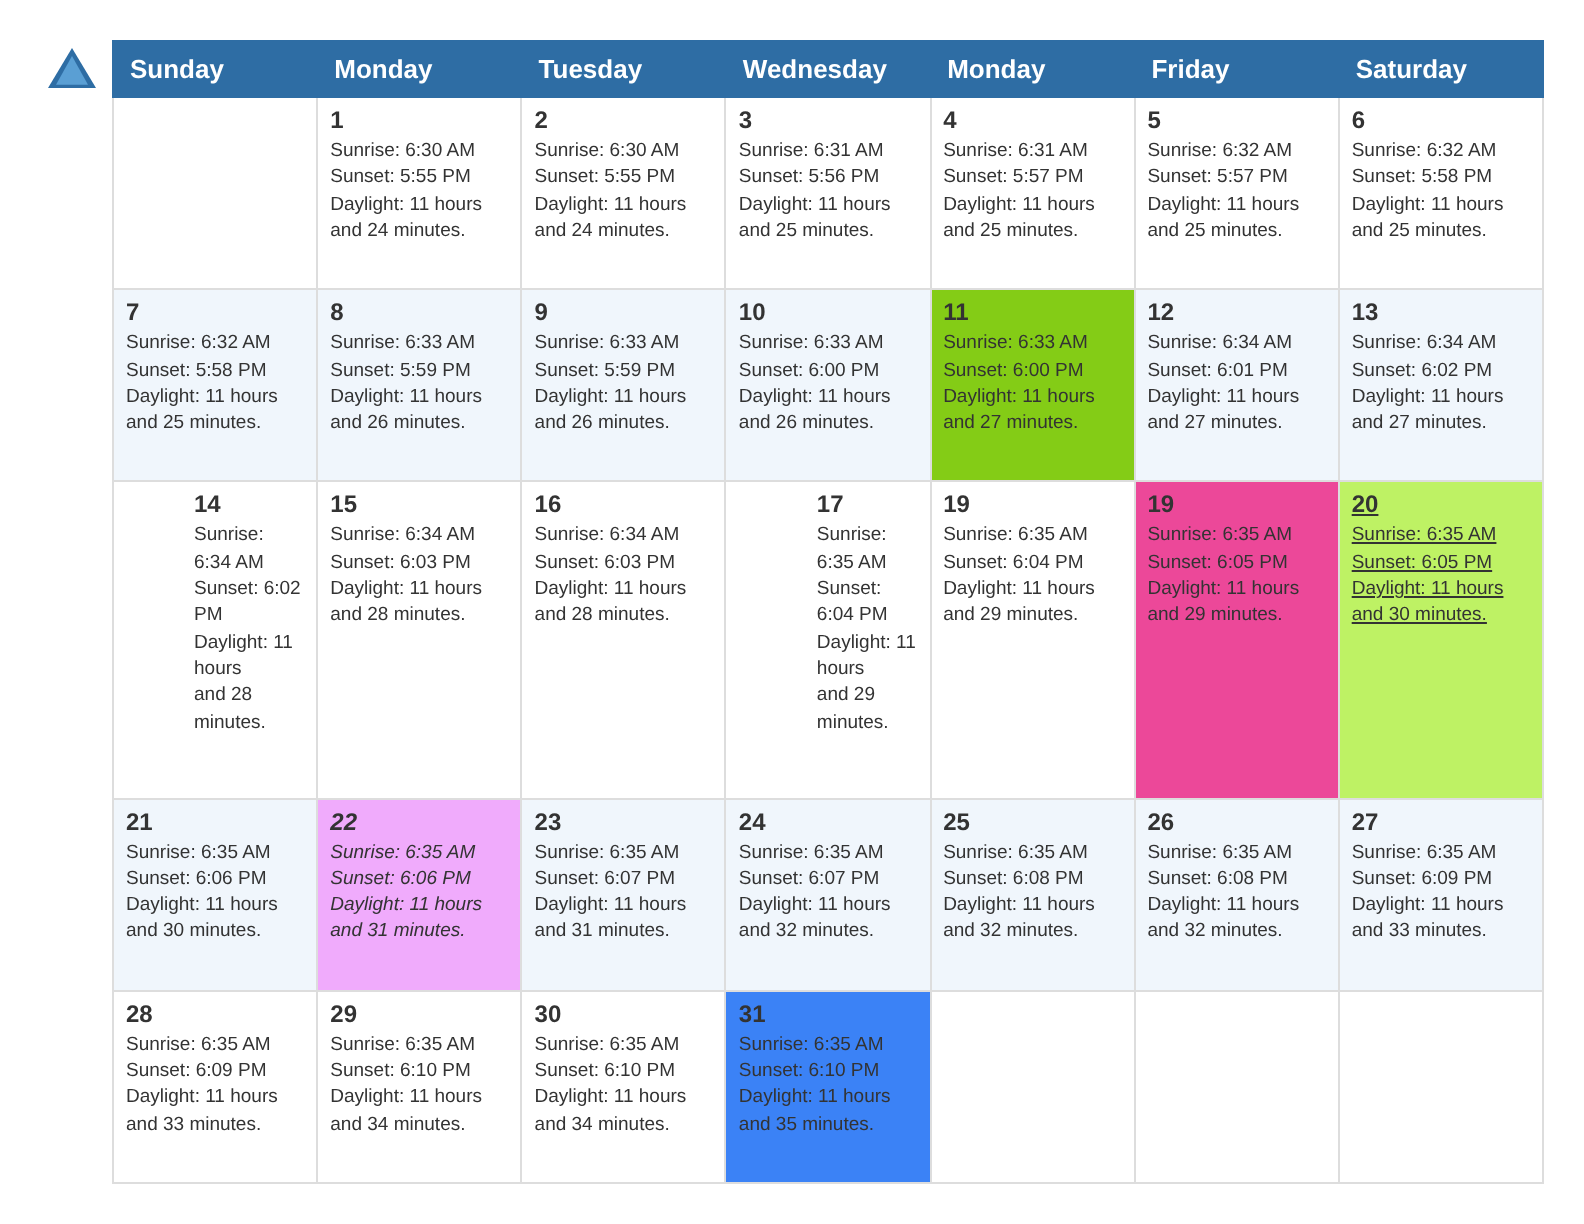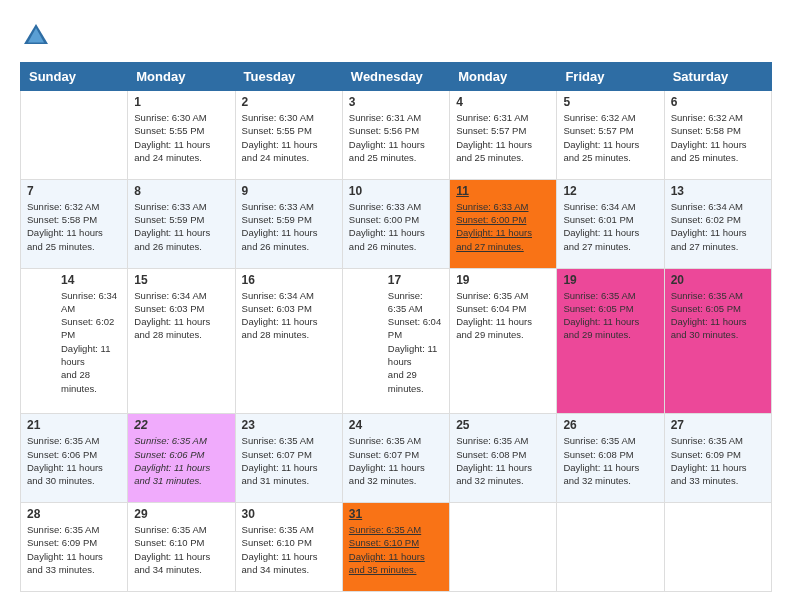--- a/index.html
+++ b/index.html
@@ -8,21 +8,21 @@
       background: #fff;
       width: 792px;
       height: 612px;
       overflow: hidden;
     }
     .page {
       width: 792px;
       height: 612px;
       padding: 20px;
       display: flex;
-      flex-direction: column;
+      flex-direction: row;
     }
     .header {
       display: flex;
       justify-content: space-between;
       align-items: flex-start;
       margin-bottom: 10px;
     }
     .logo {
       display: flex;
       align-items: center;
@@ -208,21 +208,21 @@
 Daylight: 11 hours
 and 26 minutes.</div>
           </td>
           <td style="background-color: rgb(240, 246, 252);">
             <span class="day-num">10</span>
             <div class="day-info" style="white-space: pre-line;">Sunrise: 6:33 AM
 Sunset: 6:00 PM
 Daylight: 11 hours
 and 26 minutes.</div>
           </td>
-          <td style="background-color: #f97316; text-decoration: underline;">
+          <td style="background-color: #84cc16;">
             <span class="day-num">11</span>
             <div class="day-info" style="white-space: pre-line;">Sunrise: 6:33 AM
 Sunset: 6:00 PM
 Daylight: 11 hours
 and 27 minutes.</div>
           </td>
           <td style="background-color: rgb(240, 246, 252);">
             <span class="day-num">12</span>
             <div class="day-info" style="white-space: pre-line;">Sunrise: 6:34 AM
 Sunset: 6:01 PM
@@ -273,21 +273,21 @@
 Daylight: 11 hours
 and 29 minutes.</div>
           </td>
           <td style="background-color: #ec4899;">
             <span class="day-num">19</span>
             <div class="day-info" style="white-space: pre-line;">Sunrise: 6:35 AM
 Sunset: 6:05 PM
 Daylight: 11 hours
 and 29 minutes.</div>
           </td>
-          <td style="background-color: #ec4899;">
+          <td style="background-color: #bef264; text-decoration: underline;">
             <span class="day-num">20</span>
             <div class="day-info" style="white-space: pre-line;">Sunrise: 6:35 AM
 Sunset: 6:05 PM
 Daylight: 11 hours
 and 30 minutes.</div>
           </td>
         </tr>
         <tr>
           <td style="background-color: rgb(240, 246, 252);">
             <span class="day-num">21</span>
@@ -354,21 +354,21 @@
 Daylight: 11 hours
 and 34 minutes.</div>
           </td>
           <td style="background-color: rgb(255, 255, 255);">
             <span class="day-num">30</span>
             <div class="day-info" style="white-space: pre-line;">Sunrise: 6:35 AM
 Sunset: 6:10 PM
 Daylight: 11 hours
 and 34 minutes.</div>
           </td>
-          <td style="background-color: #f97316; text-decoration: underline;">
+          <td style="background-color: #3b82f6;">
             <span class="day-num">31</span>
             <div class="day-info" style="white-space: pre-line;">Sunrise: 6:35 AM
 Sunset: 6:10 PM
 Daylight: 11 hours
 and 35 minutes.</div>
           </td>
           <td class="empty" style="background-color: rgb(255, 255, 255);"></td>
           <td class="empty" style="background-color: rgb(255, 255, 255);"></td>
           <td class="empty" style="background-color: rgb(255, 255, 255);"></td>
         </tr>

